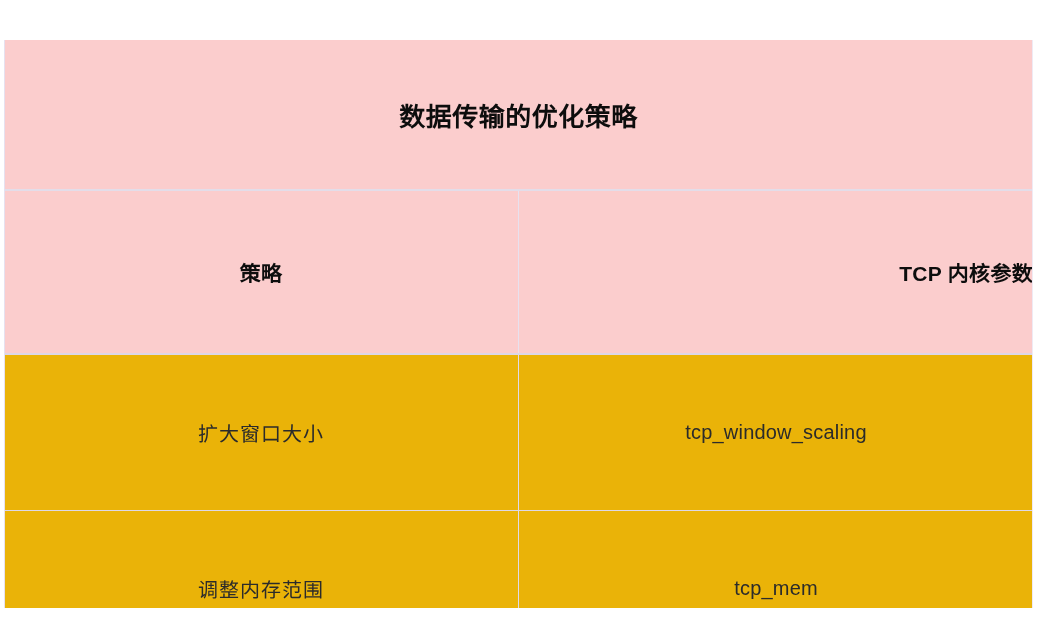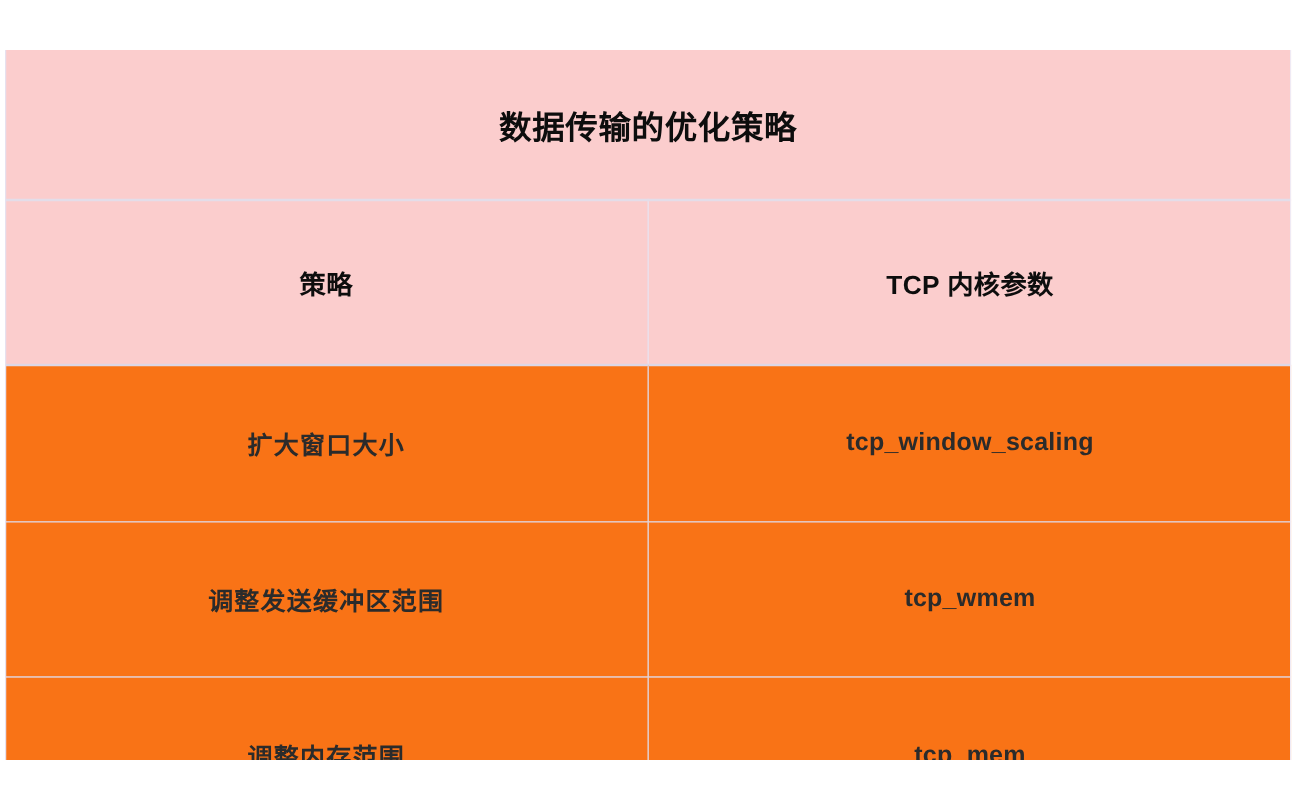--- a/index.html
+++ b/index.html
@@ -62,29 +62,30 @@
     color: #0d0d0d;
     letter-spacing: 0.3px;
     border-bottom: 2px solid #ddd7e6;
   }
   tr.head-row th.col-strategy {
     width: 399px;
     border-right: 1px solid #e7e1ef;
   }
   tr.head-row th.col-param {
     width: 630px;
+    text-align: right;
   }
 
   
   tr.body-row td {
-    background: #f97316;
+    background: #eab308;
     height: 90px;
     font-size: 20px;
     color: #2b2b2b;
-    font-weight: bold;
+    font-weight: normal;
     border-bottom: 1.5px solid #ddd8e8;
   }
   tr.body-row td.cell-strategy {
     width: 399px;
     border-right: 1.5px solid #e0dbea;
     letter-spacing: 1px;
   }
   tr.body-row td.cell-param {
     width: 630px;
     letter-spacing: 0.2px;
@@ -116,24 +117,20 @@
       <tr class="head-row">
         <th class="col-strategy">策略</th>
         <th class="col-param">TCP 内核参数</th>
       </tr>
 
       <tr class="body-row">
         <td class="cell-strategy">扩大窗口大小</td>
         <td class="cell-param">tcp_window_scaling</td>
       </tr>
 
-      <tr class="body-row">
-        <td class="cell-strategy">调整发送缓冲区范围</td>
-        <td class="cell-param">tcp_wmem</td>
-      </tr>
 
 
 
       <tr class="body-row">
         <td class="cell-strategy">调整内存范围</td>
         <td class="cell-param">tcp_mem</td>
       </tr>
     </tbody>
   </table>
 </div>

